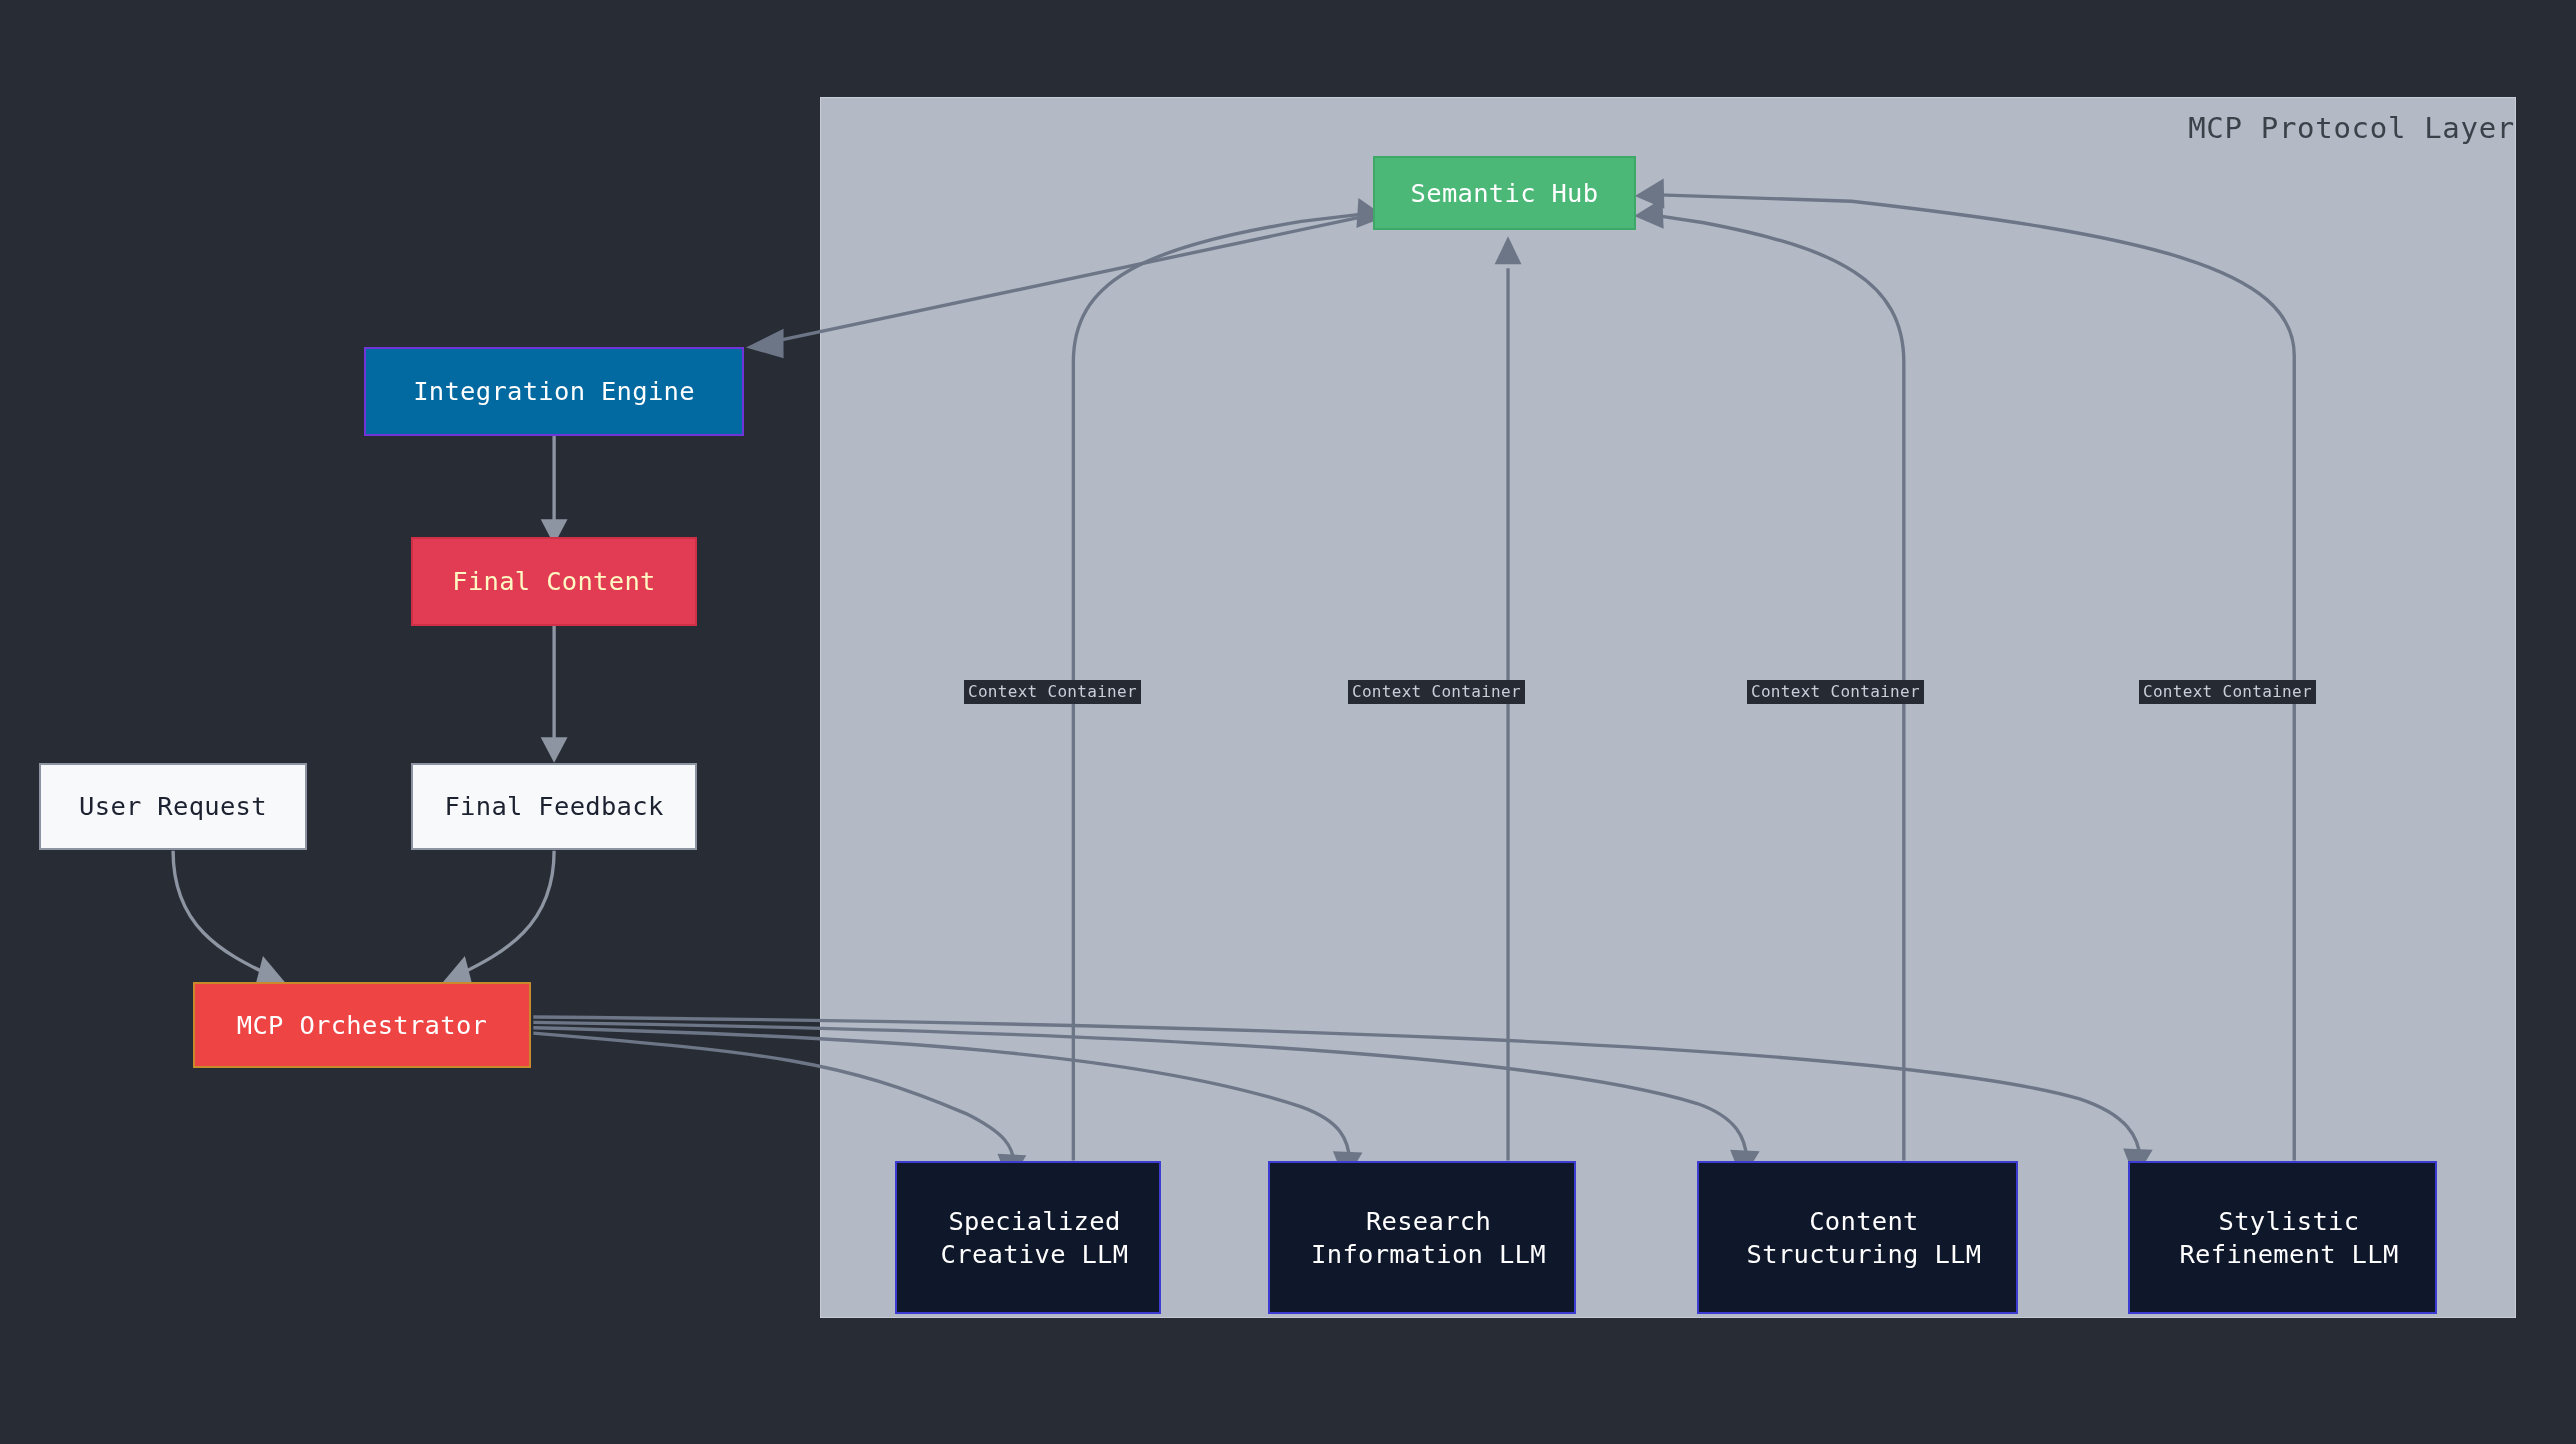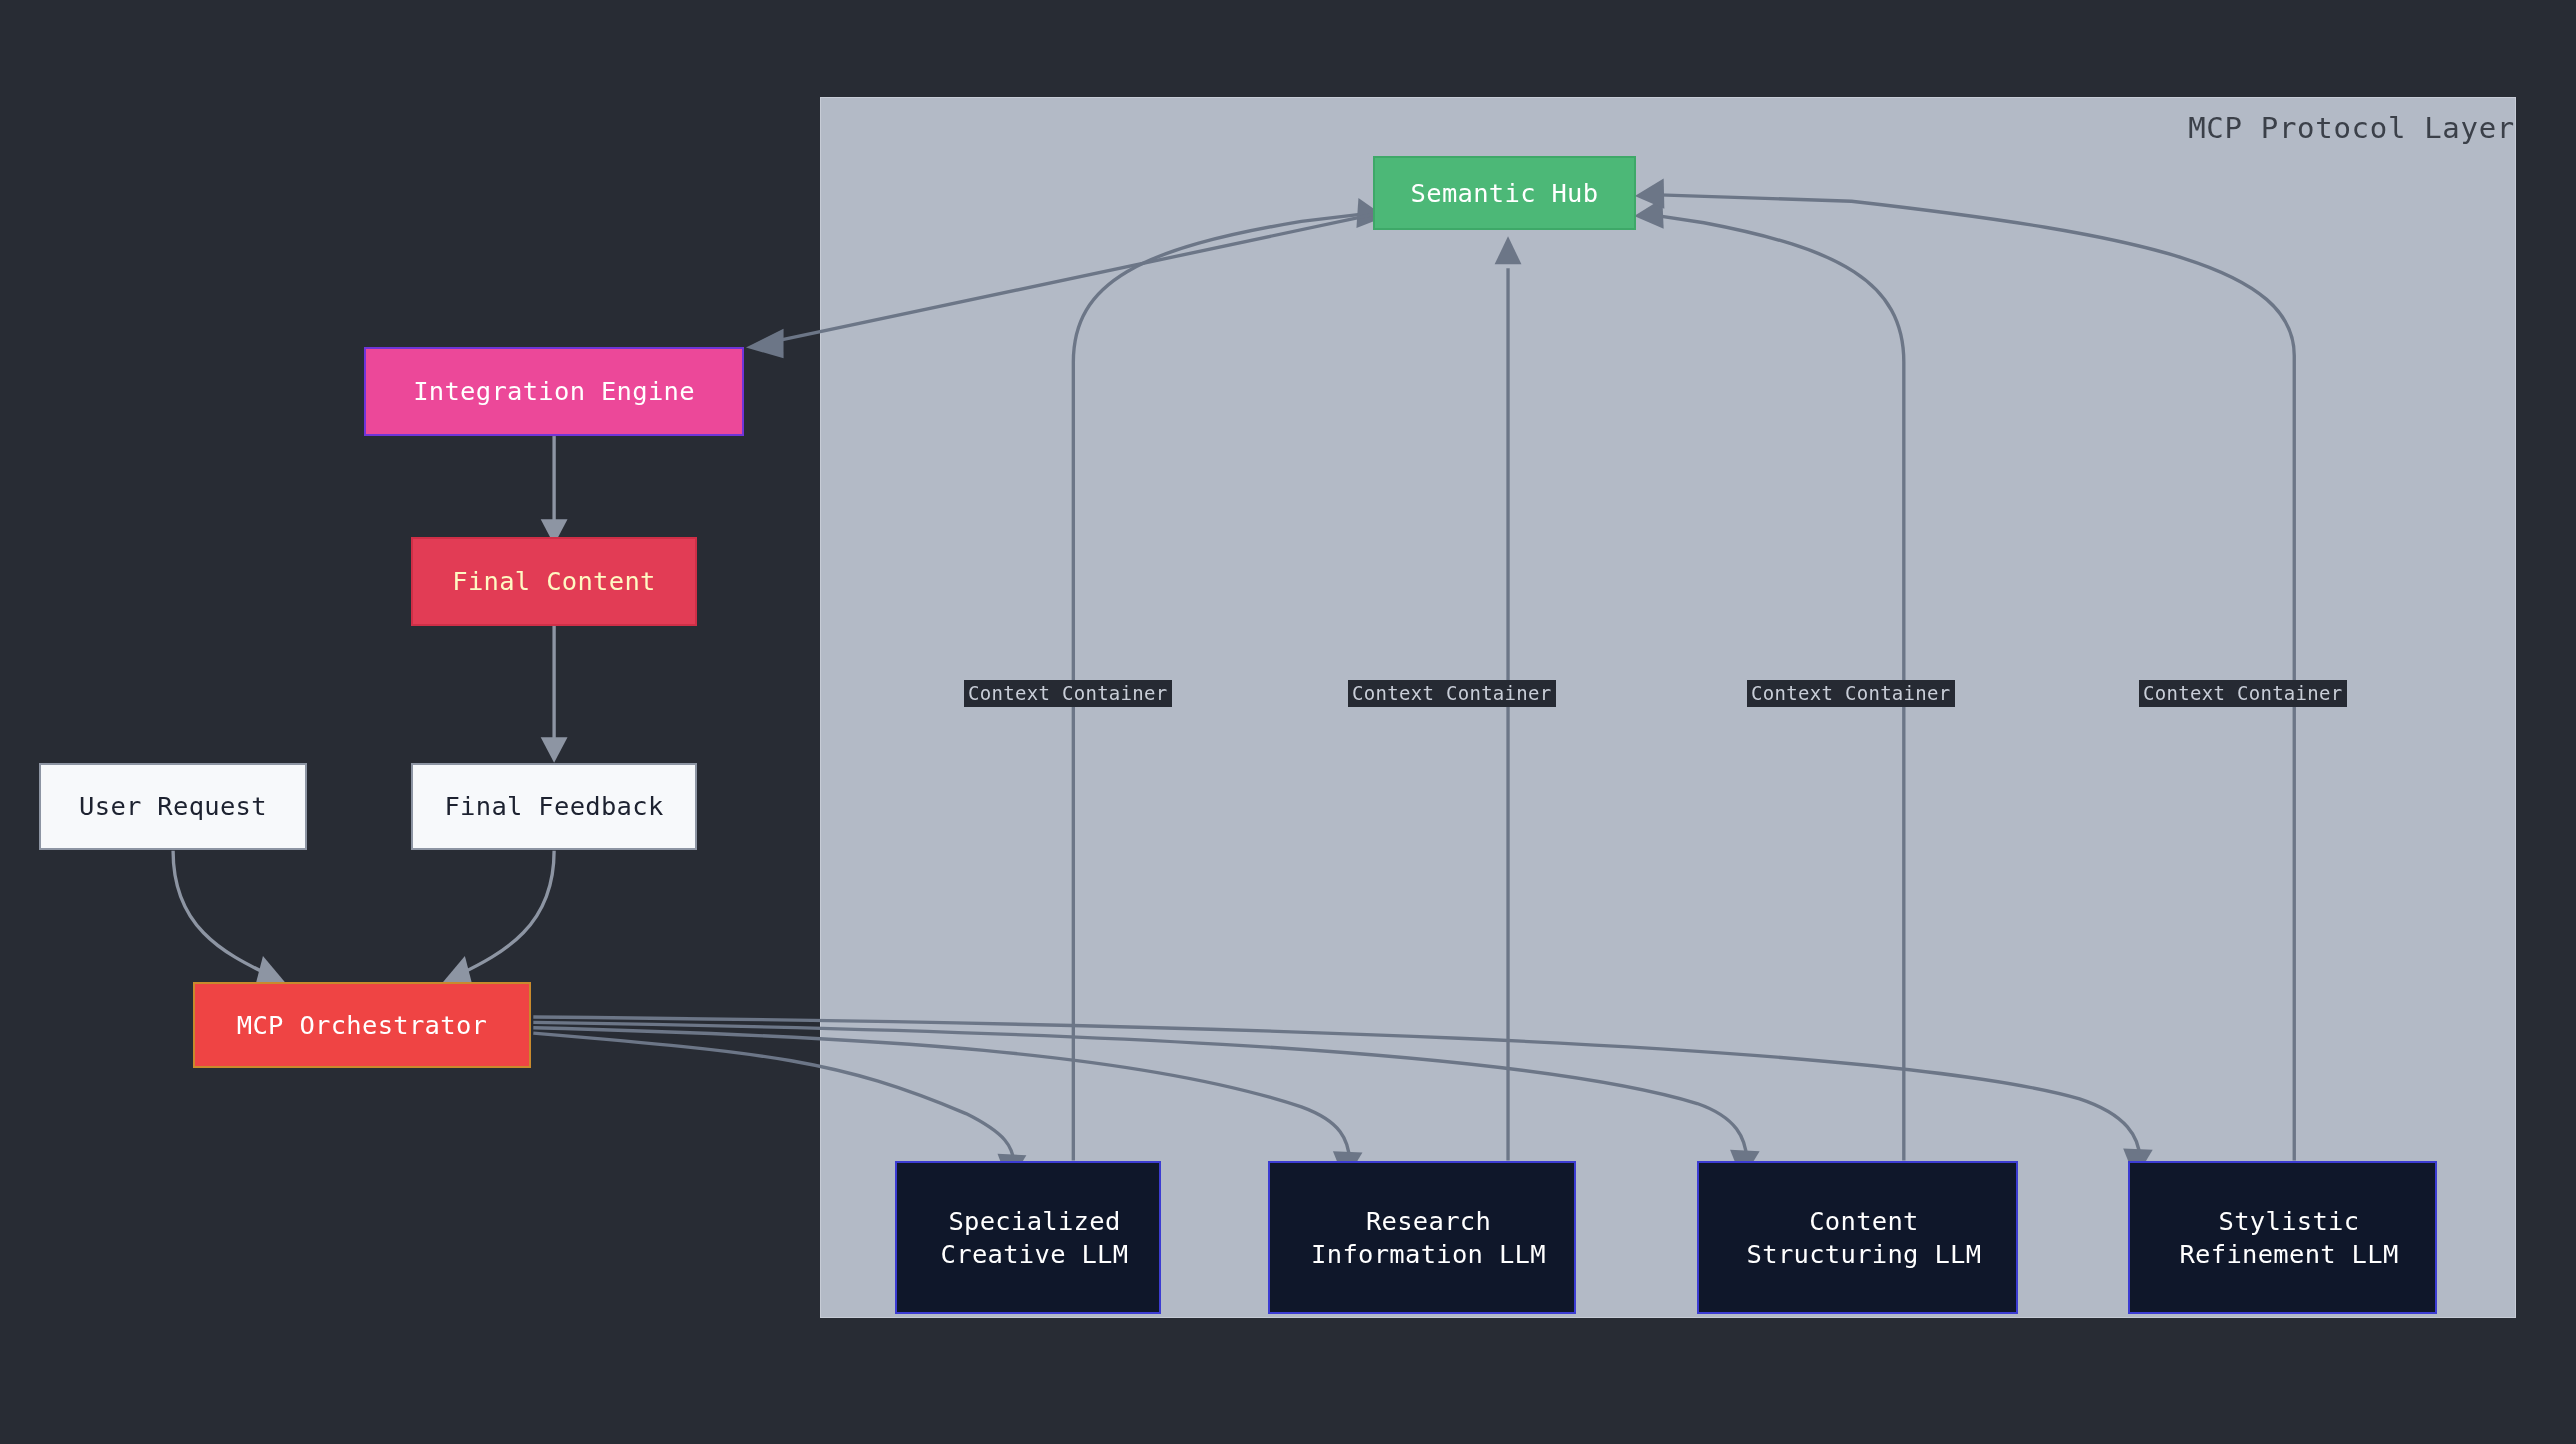--- a/index.html
+++ b/index.html
@@ -40,29 +40,29 @@
   .node{
     position:absolute; z-index:6;
     display:flex; align-items:center; justify-content:center;
     text-align:center; line-height:1.28;
     font-size:25.5px; letter-spacing:0.3px;
     white-space:pre-line;
   }
   .n-plain{ background:#f7f9fb; color:#1d2230; border:2px solid #8d95a3; }
   .n-orange{ background:#ef4444; color:#ffffff; border:2px solid #c98a2c; }
   .n-red{    background:#e23c55; color:#fef9c3; border:2px solid #cf2f47; }
-  .n-purple{ background:#ec4899; color:#ffffff; border:2px solid #6f35d8;text-align:right; }
+  .n-purple{ background:#0369a1; color:#ffffff; border:2px solid #6f35d8;text-align:right; }
   .n-green{  background:#4cb877; color:#ffffff; border:2px solid #3ea868; }
   .n-indigo{ background:#0f172a; color:#ffffff; border:2px solid #3c3cd2;padding-left:13px; }
 
   
   .edge-label{
     position:absolute; z-index:8;
     background:#262a33; color:#c9ced8;
-    font-size:19px; letter-spacing:0.3px;
+    font-size:16px; letter-spacing:0.3px;
     padding:2px 4px 3.4px 4px;
     white-space:nowrap;
   }
 </style>
 </head>
 <body>
 
 <div id="stage">
 
   <div id="mcp-panel">

